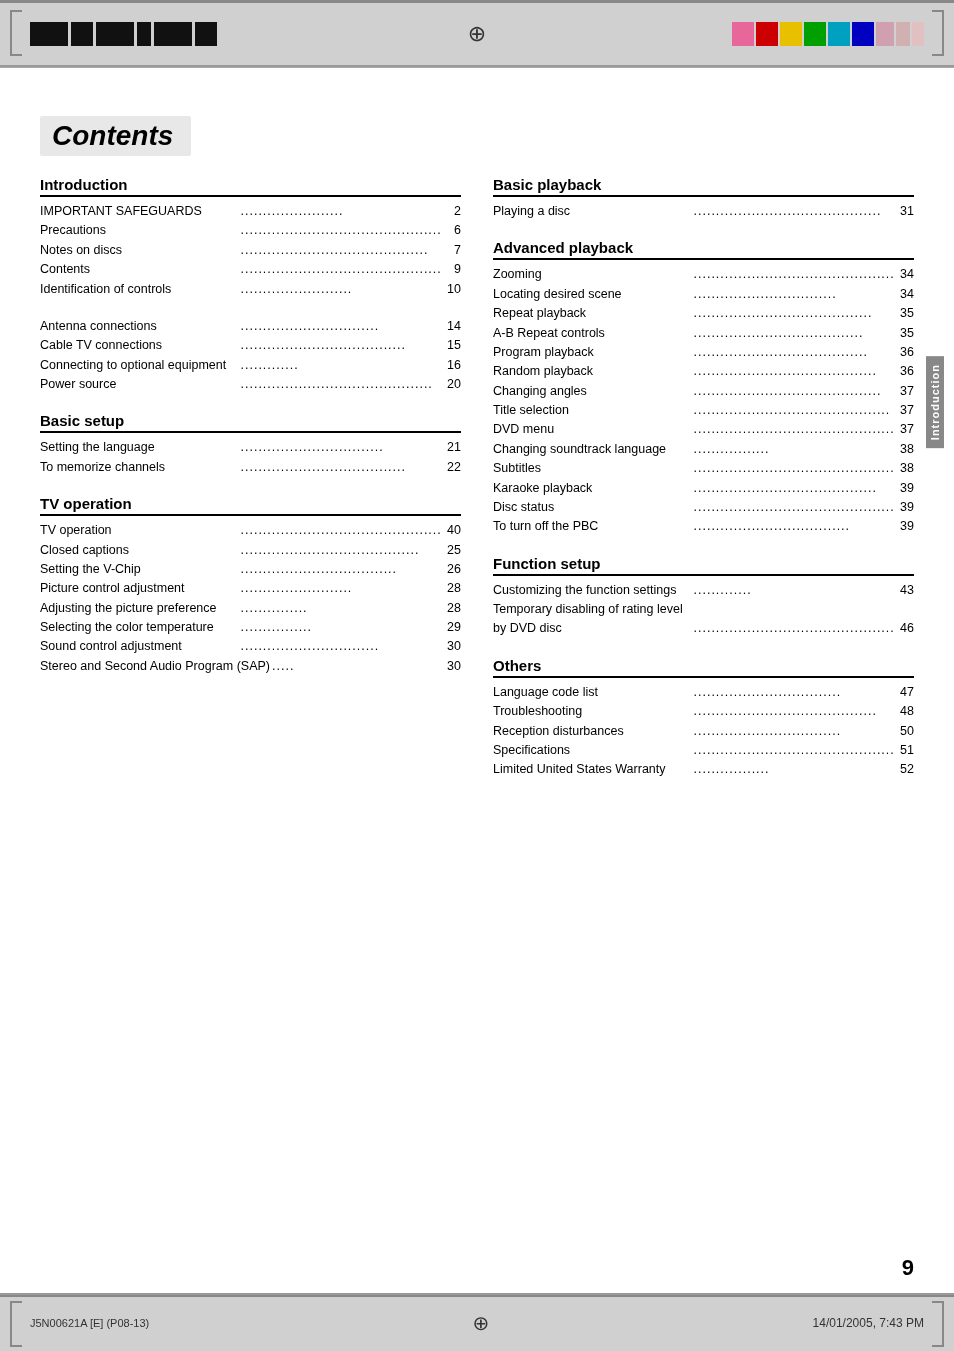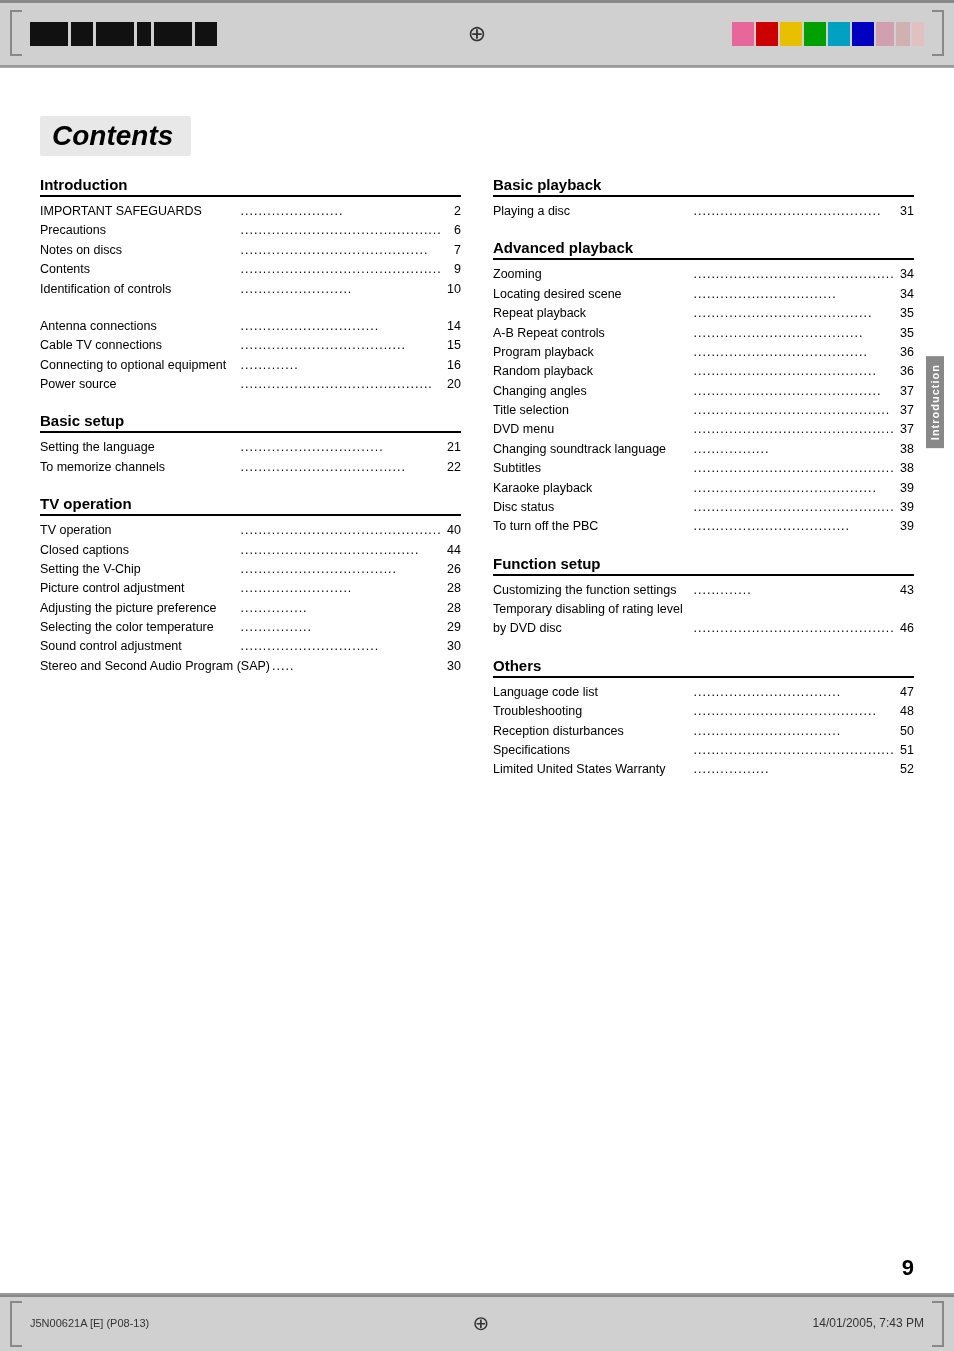--- a/index.html
+++ b/index.html
@@ -362,21 +362,21 @@
         <div class="section">
           <div class="section-title">TV operation</div>
           <div class="toc-entry">
             <span class="toc-entry-title">TV operation</span>
             <span class="toc-dots">.............................................</span>
             <span class="toc-page">40</span>
           </div>
           <div class="toc-entry">
             <span class="toc-entry-title">Closed captions</span>
             <span class="toc-dots">........................................</span>
-            <span class="toc-page">44</span>
+            <span class="toc-page">25</span>
           </div>
           <div class="toc-entry">
             <span class="toc-entry-title">Setting the V-Chip</span>
             <span class="toc-dots">...................................</span>
             <span class="toc-page">26</span>
           </div>
           <div class="toc-entry">
             <span class="toc-entry-title">Picture control adjustment</span>
             <span class="toc-dots">.........................</span>
             <span class="toc-page">28</span>

